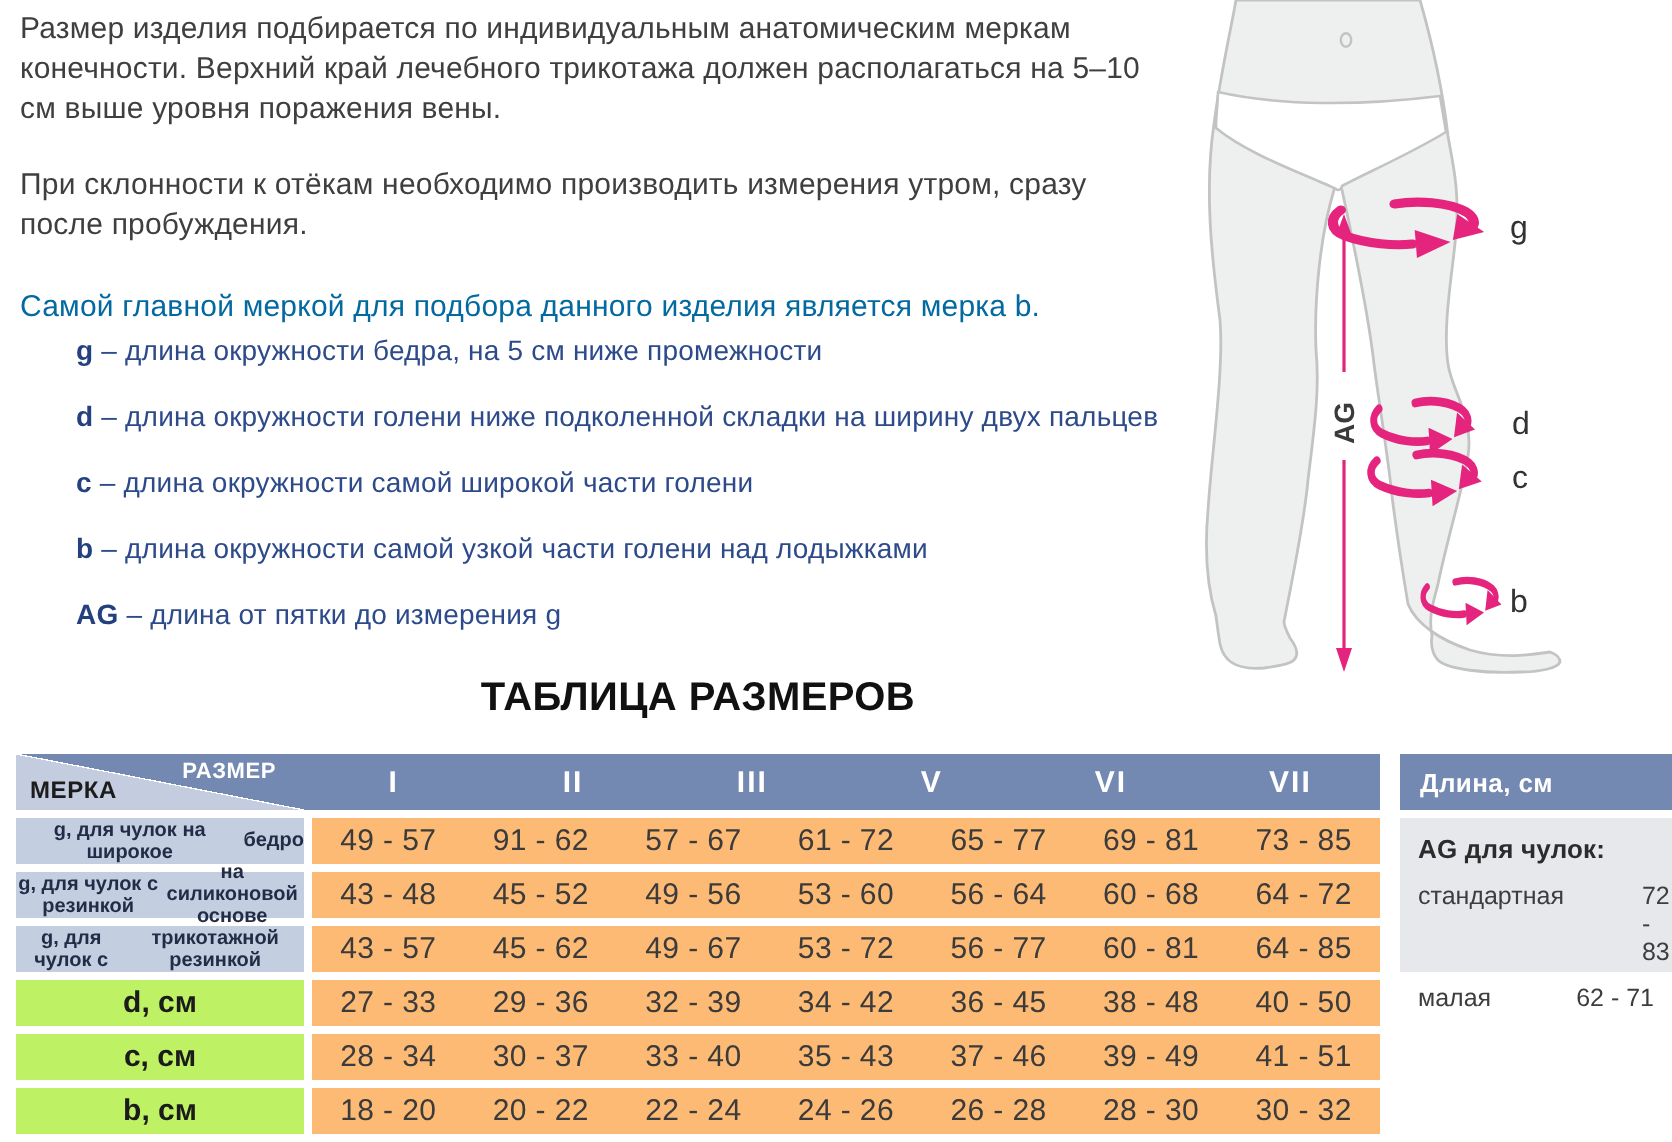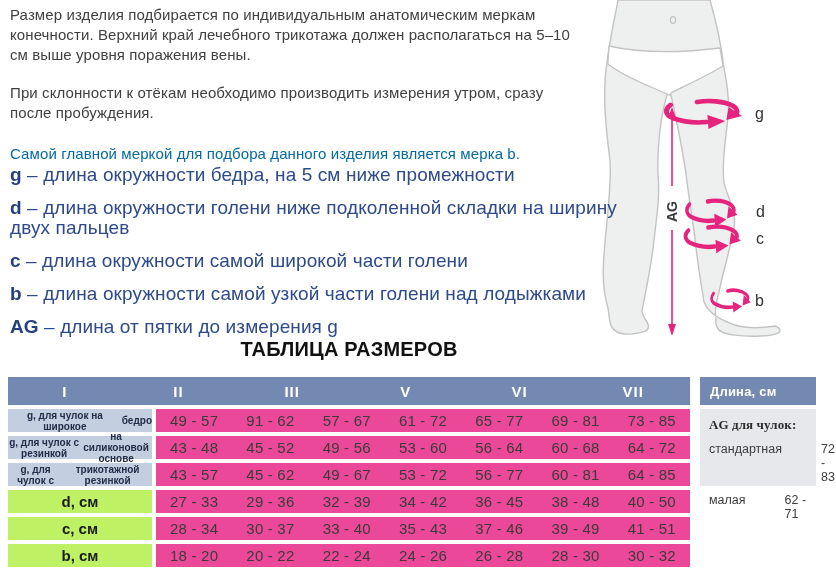--- a/index.html
+++ b/index.html
@@ -5,52 +5,52 @@
   html,body{margin:0;padding:0;background:#ffffff;}
   .page{
     position:relative;width:836px;height:571px;background:#ffffff;overflow:hidden;
     font-family:"Liberation Sans","DejaVu Sans",sans-serif;color:#3f3f3f;
   }
   
   .intro{position:absolute;left:10px;top:5px;width:600px;z-index:2;}
   .para{font-size:15px;line-height:20px;color:#3f3f3f;margin:0 0 18px 0;letter-spacing:.1px;}
   .para.highlight{color:#0369a1;margin-top:21px;margin-bottom:16px;}
   .defs{position:absolute;left:10px;top:165px;width:640px;z-index:2;}
-  .def-line{font-size:19px;line-height:20px;color:#2d4a8a;margin-bottom:13px;letter-spacing:.1px;}
+  .def-line{font-size:14px;line-height:20px;color:#2d4a8a;margin-bottom:13px;letter-spacing:.1px;margin-left:28px;}
   .def-line b{color:#24407e;font-weight:bold;}
   
   .tbl-title{position:absolute;left:8px;top:338px;width:682px;text-align:center;
     font-size:20px;font-weight:bold;color:#111;letter-spacing:.2px;z-index:2;}
   
   .size-table{position:absolute;left:8px;top:377px;width:682px;z-index:2;}
   .trow{display:flex;margin-bottom:4px;}
   .tlabel{width:144px;margin-right:4px;display:flex;flex-direction:row;justify-content:center;
     align-items:center;text-align:center;}
   .tlabel.small{background:#c4cee1;}
   .tlabel.small span{display:block;font-size:10px;line-height:11px;font-weight:bold;color:#222c46;}
   .tlabel.big{background:#bef264;}
   .tlabel.big span{font-size:15px;font-weight:bold;color:#1b1b1b;}
-  .tdata{flex:1;display:flex;background:#ec4899;}
+  .tdata{flex:1;display:flex;background:#fdba74;}
   .tdata .tcell{flex:1;display:flex;align-items:center;justify-content:center;
     font-size:15px;color:#3b3b3b;letter-spacing:.2px;}
   .trow.body{height:23px;}
   .trow.body .tlabel{height:23px;}
   .trow.head{height:28px;margin-bottom:4px;}
   .trow.head .tdata{background:#7389b2;}
   .trow.head .tcell{color:#ffffff;font-weight:bold;letter-spacing:1px;}
   .tcorner{position:relative;width:144px;height:28px;margin-right:0;
     background:linear-gradient(to top right,#c3cddf 49.4%,#ffffff 49.4% 50.6%,#7389b2 50.6%);}
   .corner-top{position:absolute;right:14px;top:3px;font-size:11px;font-weight:bold;color:#ffffff;letter-spacing:.3px;}
   .corner-bottom{position:absolute;left:7px;bottom:3px;font-size:12px;font-weight:bold;color:#1c1c1c;letter-spacing:.3px;}
   
-  .panel{position:absolute;left:700px;top:377px;width:116px;z-index:2;}
+  .panel{position:absolute;left:700px;top:377px;width:136px;z-index:2;}
   .panel-head{height:28px;background:#7389b2;color:#ffffff;font-size:13px;font-weight:bold;
     display:flex;align-items:center;padding-left:10px;box-sizing:border-box;letter-spacing:.2px;}
   .panel-body{margin-top:4px;background:#e6e8ec;height:77px;box-sizing:border-box;padding:8px 9px 0 9px;}
-  .panel-sub{font-size:13px;font-weight:bold;color:#2c2c2c;margin-bottom:9px;letter-spacing:.1px;font-family:Liberation Serif, serif;}
+  .panel-sub{font-size:13px;font-weight:bold;color:#2c2c2c;margin-bottom:9px;letter-spacing:.1px;}
   .panel-row{display:flex;justify-content:space-between;font-size:12.5px;color:#3d3d3d;margin-bottom:9px;gap:39px;}
   
   .diagram{position:absolute;right:0;top:0;width:236px;height:346px;z-index:1;}
 </style>
 </head>
 <body>
 
 <div class="page">
 
   <svg class="diagram" viewBox="0 0 236 346" xmlns="http://www.w3.org/2000/svg">
@@ -151,20 +151,24 @@
       <b>AG</b>
       <span>– длина от пятки до измерения g</span>
     </div>
   </div>
 
   <div class="tbl-title">ТАБЛИЦА РАЗМЕРОВ</div>
 
   <div class="size-table">
 
     <div class="trow head">
+      <div class="tcorner">
+        <span class="corner-top">РАЗМЕР</span>
+        <span class="corner-bottom">МЕРКА</span>
+      </div>
       <div class="tdata">
         <div class="tcell">I</div>
         <div class="tcell">II</div>
         <div class="tcell">III</div>
         <div class="tcell">V</div>
         <div class="tcell">VI</div>
         <div class="tcell">VII</div>
       </div>
     </div>
 

